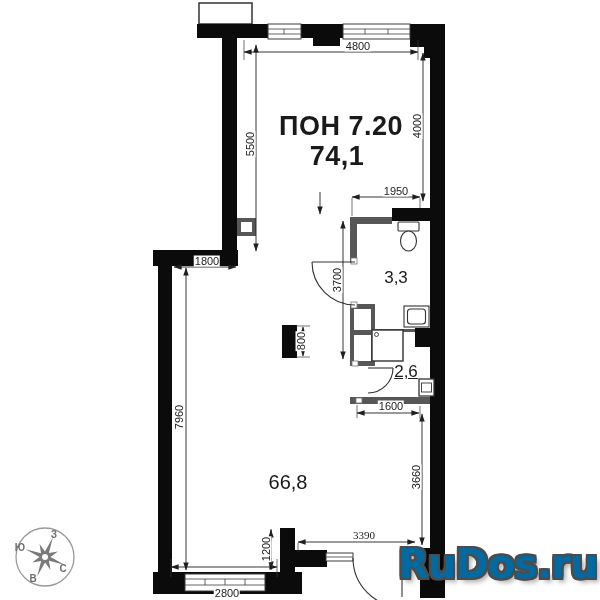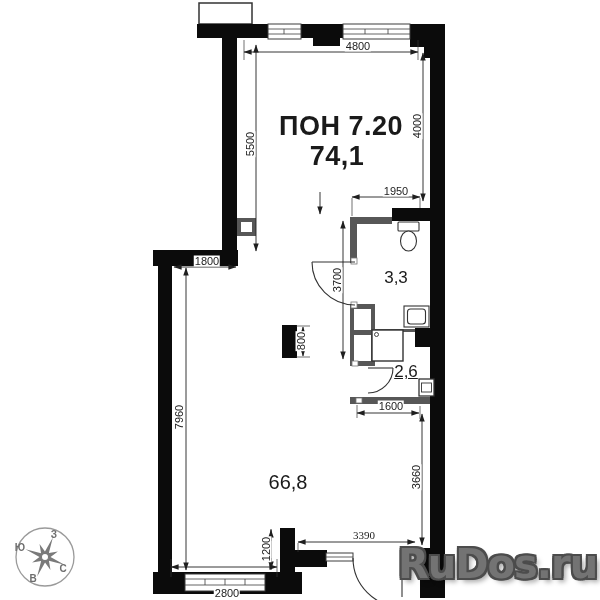--- a/index.html
+++ b/index.html
@@ -12,21 +12,21 @@
   .dim{position:absolute;transform:translate(-50%,-50%);font-size:11px;color:#222;
        background:#fff;padding:0 1px;white-space:nowrap;line-height:1;}
   .dim.rot{transform:translate(-50%,-50%) rotate(-90deg);}
   .title-line{font-size:27px;font-weight:bold;letter-spacing:0.5px;}
   .room-big{font-size:20px;}
   .room-sm{font-size:17px;}
   .compass-letter{position:absolute;transform:translate(-50%,-50%);font-size:10px;
        font-weight:bold;color:#6e6e6e;}
   .watermark{
     position:absolute;left:398px;top:542px;width:202px;
-    font-size:40px;font-weight:900;color:#737373;line-height:1.1;
+    font-size:40px;font-weight:900;color:#0369a1;line-height:1.1;
     font-family:"DejaVu Sans", sans-serif;letter-spacing:-1px;
     text-shadow:-2px -2px 0 #4c4c4c,2px -2px 0 #4c4c4c,-2px 2px 0 #4c4c4c,2px 2px 0 #4c4c4c,
       -2px 0 0 #4c4c4c,2px 0 0 #4c4c4c,0 -2px 0 #4c4c4c,0 2px 0 #4c4c4c,4px 4px 5px rgba(0,0,0,.35);
   }
 </style>
 </head>
 <body>
 
 <svg id="plan-svg" width="600" height="600" viewBox="0 0 600 600">
   <defs>

